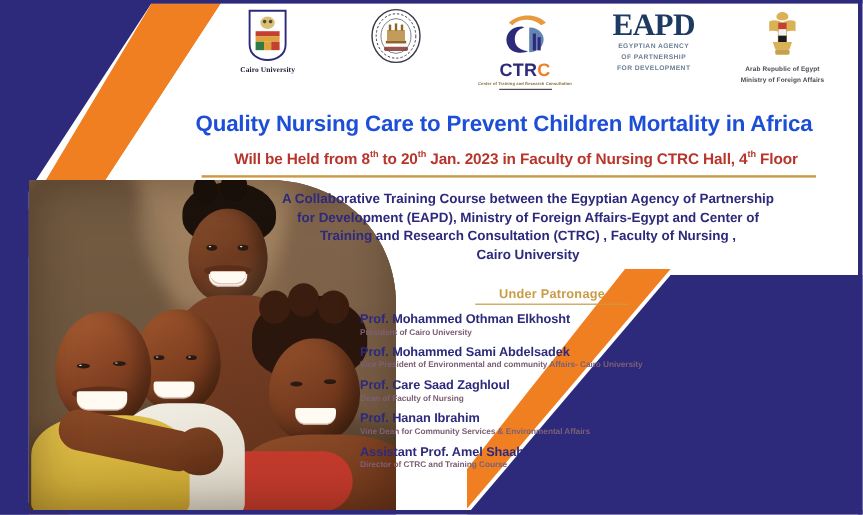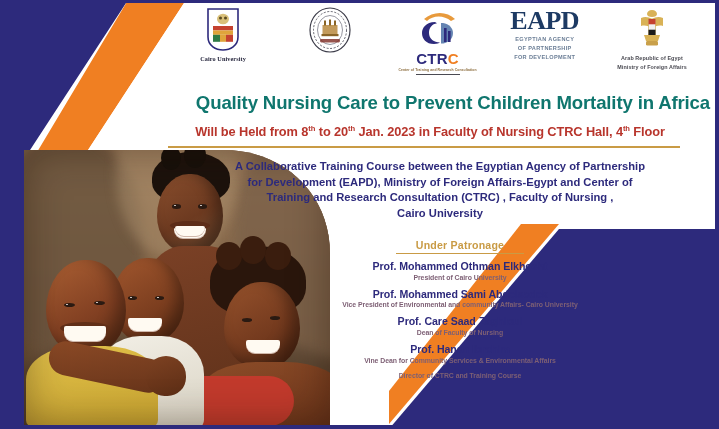--- a/index.html
+++ b/index.html
@@ -65,22 +65,22 @@
   .logo .glyph{height:47px;display:flex;align-items:center;justify-content:center;}
   .logo .cap{
     font-size:5.4px;line-height:7px;text-align:center;color:#4a4a52;
     font-weight:bold;letter-spacing:.1px;margin-top:2px;
   }
   .logo .cap.serif{font-family:"Liberation Serif",serif;font-size:6.2px;color:#1d1d35;}
 
   
   #title{
     position:absolute;left:130px;top:92px;width:580px;
-    text-align:right;
-    font-size:18.6px;font-weight:bold;color:#0f766e;
+    text-align:center;
+    font-size:18.6px;font-weight:bold;color:#1d4ed8;
     letter-spacing:-.15px;z-index:6;
   }
   #dateline{
     position:absolute;left:150px;top:124px;width:560px;
     text-align:center;
     font-size:12.8px;font-weight:bold;color:#b8352c;
     letter-spacing:-.1px;z-index:6;
   }
   #dateline sup{font-size:7.6px;}
   #goldrule{
@@ -100,21 +100,21 @@
     position:absolute;left:330px;top:239px;width:260px;
     text-align:center;font-size:10.6px;font-weight:bold;
     color:#c99b45;letter-spacing:.2px;z-index:6;
   }
   #patronage-heading .ul{
     display:block;margin:1.5px auto 0;width:128px;height:1.4px;background:#c99b45;
   }
 
   #people{
     position:absolute;left:300px;top:260px;width:320px;
-    text-align:center;z-index:6;
+    text-align:left;z-index:6;
   }
   .person{margin-bottom:6.2px;}
   .person .nm{
     font-size:10.6px;font-weight:bold;color:#2d2a7c;line-height:12.5px;
     letter-spacing:-.05px;
   }
   .person .rl{
     font-size:6.9px;color:#7d5f74;line-height:9px;font-weight:bold;
     letter-spacing:-.05px;
   }
@@ -340,17 +340,18 @@
     </div>
     <div class="person">
       <div class="nm">Prof. Care Saad Zaghloul</div>
       <div class="rl">Dean of Faculty of Nursing</div>
     </div>
     <div class="person">
       <div class="nm">Prof. Hanan Ibrahim</div>
       <div class="rl">Vine Dean for Community Services &amp; Environmental Affairs</div>
     </div>
     <div class="person">
+      <div class="nm">Assistant Prof. Amel Shaaban</div>
       <div class="rl">Director of CTRC and Training Course</div>
     </div>
   </div>
 
 </div>
 
 </body></html>

